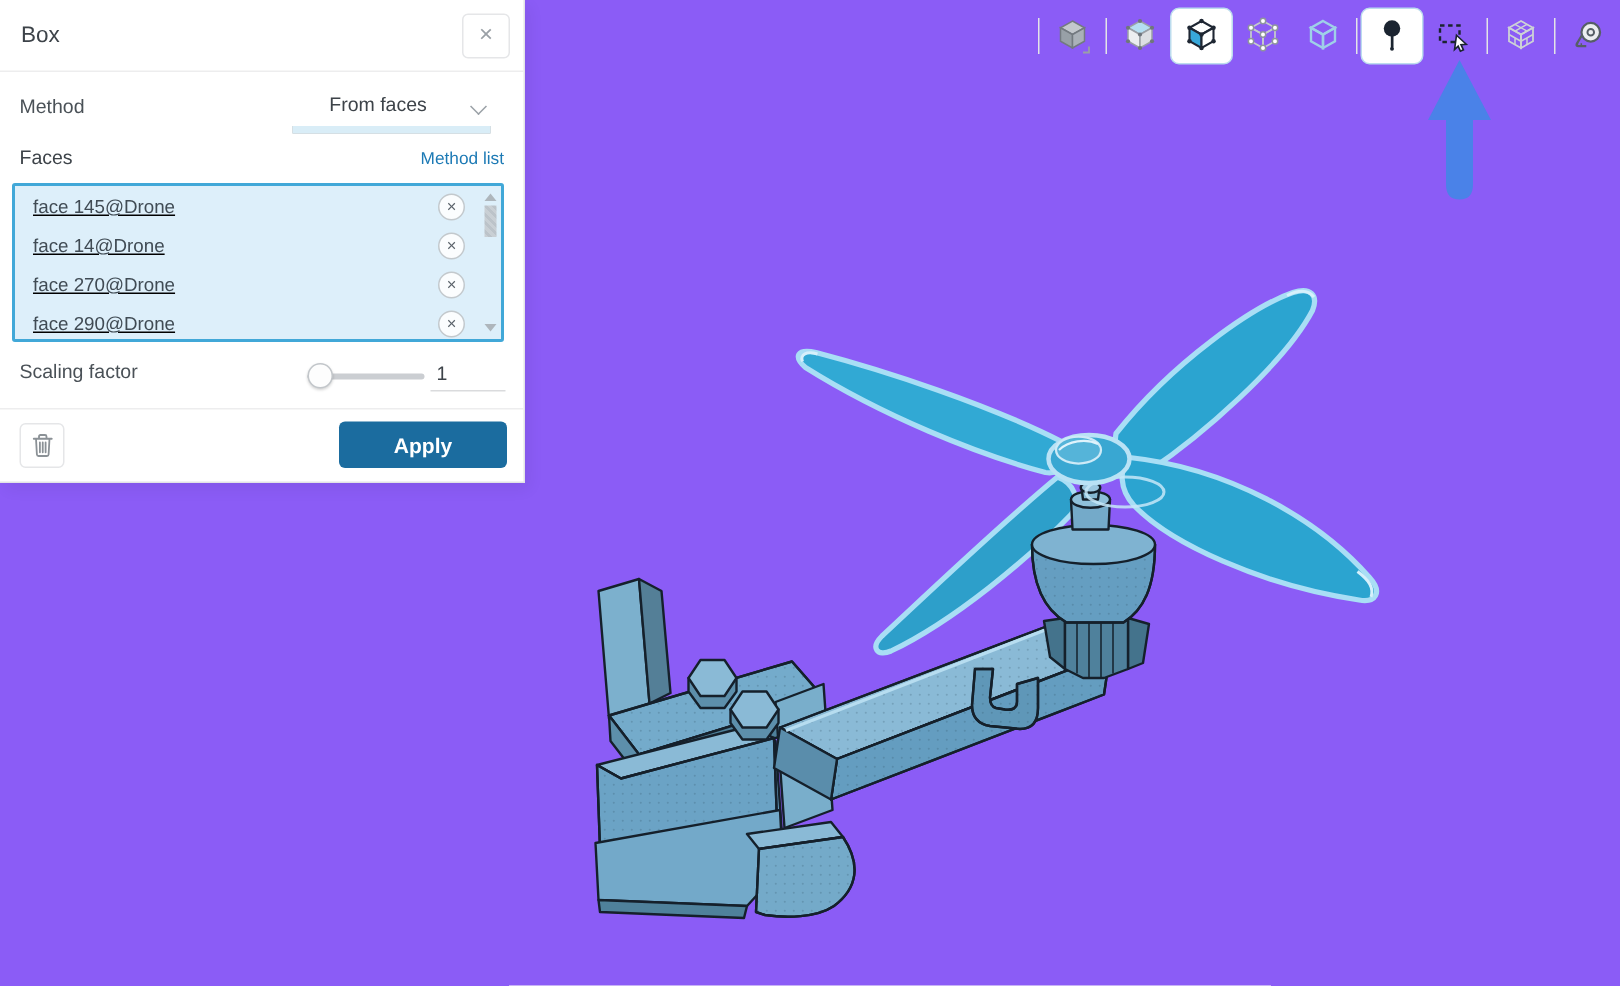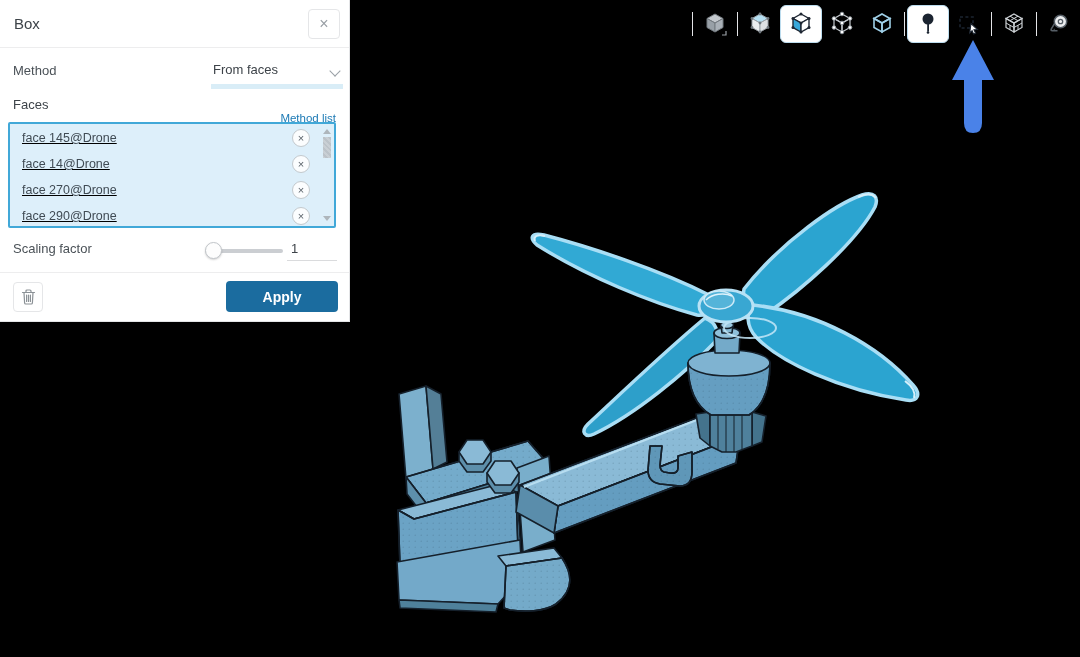--- a/index.html
+++ b/index.html
@@ -1,47 +1,47 @@
 <!DOCTYPE html>
 <html><head>
 <meta charset="utf-8">
 <style>
   * { margin:0; padding:0; box-sizing:border-box; }
   html,body { width:1080px; height:657px; overflow:hidden;
     font-family:"Liberation Sans", sans-serif; background:#f5f5f6; }
-  .stage { position:relative; width:1080px; height:657px; background:#000000; }
+  .stage { position:relative; width:1080px; height:657px; background:#8b5cf6; }
 
   
   .viewport { position:absolute; inset:0; }
   .viewport svg { display:block; }
 
   
   .panel { position:absolute; left:0; top:0; width:350px; height:322px;
     background:#fff; border-right:1px solid #e3e4e6; border-bottom:1px solid #e3e4e6;
     box-shadow:3px 4px 10px rgba(0,0,0,.06); z-index:5; }
   .panel-header { height:48px; border-bottom:1px solid #ededee;
     display:flex; align-items:center; padding:0 9px 0 14px; }
   .panel-title { flex:1; font-size:15px; color:#3d4349; }
   .close-btn { width:32px; height:30px; background:#fff; border:1px solid #e5e6e8;
     border-radius:4px; color:#9aa0a6; font-size:16px; line-height:1;
     display:flex; align-items:center; justify-content:center; cursor:pointer; }
-  .row-method { position:absolute; left:13px; right:6px; top:60px; height:34px;
-    display:flex; align-items:flex-start; }
+  .row-method { position:absolute; left:13px; right:22px; top:60px; height:34px;
+    display:flex; align-items:flex-start;text-align:center; }
   .field-label { font-size:13px; color:#4a5157; padding-top:3px; }
   .dropdown { margin-left:auto; width:132px; position:relative;
     border-bottom:5px solid #a3a3a3; padding:2px 20px 7px 2px;
     font-size:13px; color:#3d4349; cursor:pointer; }
   .dropdown .dd-glow { position:absolute; left:0; right:0; bottom:-5px; height:5px;
     background:#d9edf7; }
   .chev { position:absolute; right:2px; top:6px; width:10px; height:10px; }
   .chev::before { content:""; position:absolute; left:0; top:1px; width:7px; height:7px;
     border-right:1.6px solid #9aa0a6; border-bottom:1.6px solid #9aa0a6;
     transform:rotate(45deg); }
   .row-faces-hdr { position:absolute; left:13px; right:13px; top:97px;
-    display:flex; align-items:flex-start;flex-direction:column; }
+    display:flex; align-items:flex-end; }
   .faces-label { font-size:13px; color:#3d4349; }
   .clear-link { margin-left:auto; font-size:11.5px; color:#1d7ab5; cursor:pointer; }
   .faces-list { position:absolute; left:8px; right:13px; top:122px; height:106px;
     background:#ddeffa; border:2px solid #41a8d8; border-radius:2px; overflow:hidden;text-decoration:underline; }
   .face-row { height:24px; display:flex; align-items:center; padding-left:12px;
     font-size:12.5px; color:#404b54; position:relative; margin-top:2px; }
   .chip-x { position:absolute; right:24px; top:3px; width:18px; height:18px;
     border-radius:50%; border:1px solid #c3c9cd; background:#fbfdfe; color:#5a626a;
     font-size:11px; display:flex; align-items:center; justify-content:center; cursor:pointer; }
   .vscroll { position:absolute; right:2px; top:2px; bottom:2px; width:11px; }

